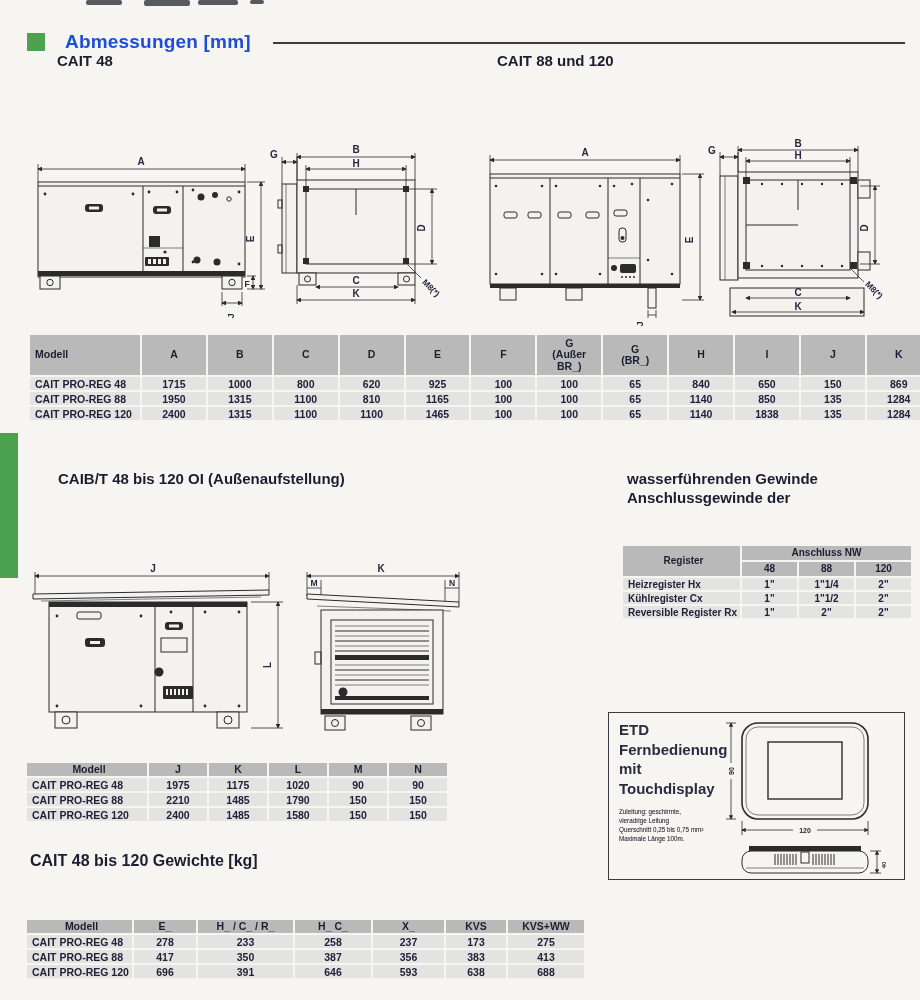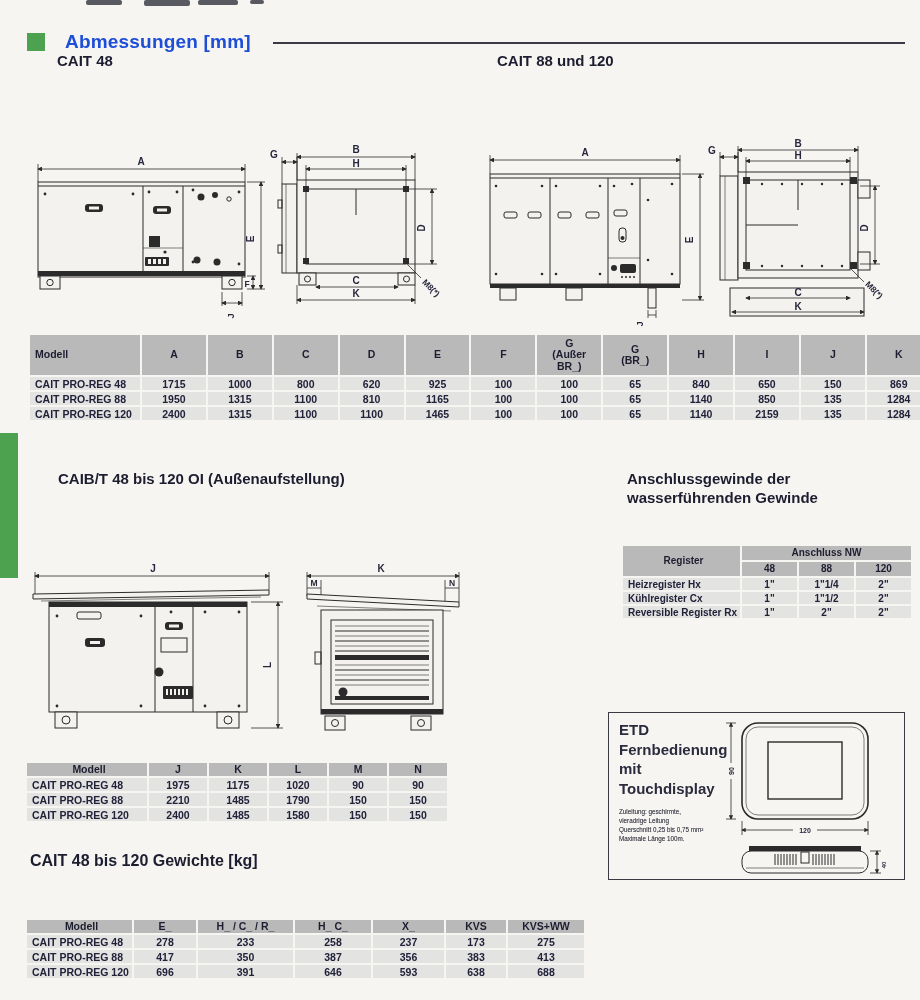--- a/index.html
+++ b/index.html
@@ -327,33 +327,33 @@
         <td class="mod">CAIT PRO-REG 120</td>
         <td>2400</td>
           <td>1315</td>
           <td>1100</td>
           <td>1100</td>
           <td>1465</td>
           <td>100</td>
           <td>100</td>
           <td>65</td>
           <td>1140</td>
-          <td>2159</td>
+          <td>1838</td>
           <td>135</td>
           <td>1284</td>
       </tr>
     </tbody>
   </table>
 
   <div class="edgetab"></div>
 
   <h2 class="sub" style="left:58px;top:470px;">CAIB/T 48 bis 120 OI (Außenaufstellung)</h2>
   <div class="sub2" style="left:627px;top:470px;width:270px;">
+    <div>wasserführenden Gewinde</div>
     <div>Anschlussgewinde der</div>
-    <div>wasserführenden Gewinde</div>
   </div>
 
   <table class="dtable reg">
     <colgroup>
         <col style="width:117px">
         <col style="width:55px">
         <col style="width:55px">
         <col style="width:55px">
       </colgroup>
     <thead>

